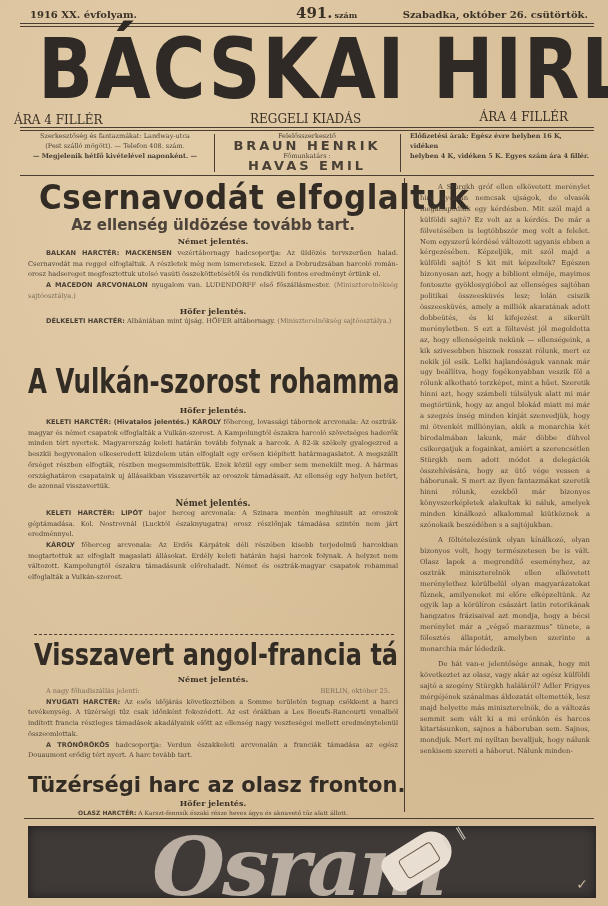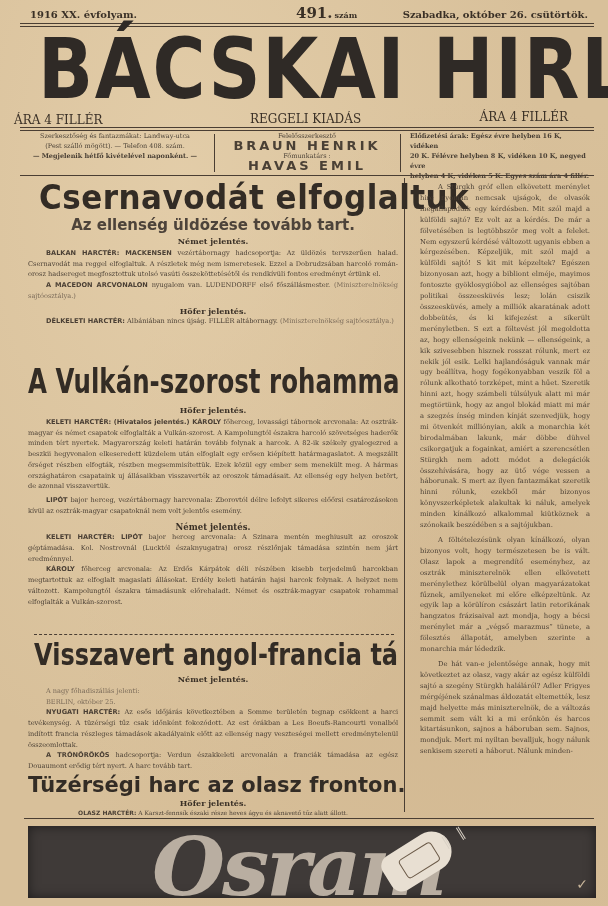--- a/index.html
+++ b/index.html
@@ -96,65 +96,63 @@
   <div class="vrule" style="top:134px;height:38px;left:214px;"></div>
   <div class="abs infobox info-m">
     <div>Felelősszerkesztő</div>
     <div class="big">BRAUN HENRIK</div>
     <div>Főmunkatárs :</div>
     <div class="big">HAVAS EMIL</div>
   </div>
   <div class="vrule" style="top:134px;height:38px;left:400px;"></div>
   <div class="abs infobox info-r">
     <div>Előfizetési árak: Egész évre helyben 16 K, vidéken</div>
-    <div>20 K. Félévre helyben 8 K, vidéken 10 K, negyed évre</div>
     <div>helyben 4 K, vidéken 5 K. Egyes szám ára 4 fillér.</div>
   </div>
   <div class="rule" style="top:175px;left:20px;right:14px;"></div>
 
   <div class="vrule" style="top:178px;height:634px;left:404px;"></div>
 
   <div class="abs" style="left:28px;top:180px;width:370px;">
     <div class="h-sans" style="font-size:33px;line-height:36px;text-align:center;letter-spacing:0.5px;transform:scaleX(0.94);transform-origin:center top;">Csernavodát elfoglaltuk</div>
     <div class="h-sans" style="font-size:15px;line-height:18px;text-align:center;color:#4d433a;">Az ellenség üldözése tovább tart.</div>
     <div class="kicker" style="margin-top:2px;">Német jelentés.</div>
     <div class="body" style="margin-top:2px;">
       <p><b>BALKAN HARCTÉR: MACKENSEN</b> <span>vezértábornagy hadcsoportja: Az üldözés tervszerűen halad. Csernavodát ma reggel elfoglaltuk. A részletek még nem ismeretesek. Ezzel a Dobrudzsában harcoló román-orosz hadsereget megfosztottuk utolsó vasúti összeköttetésétől és rendkívüli fontos eredményt értünk el.</span></p>
       <p><b>A MACEDON ARCVONALON</b> <span>nyugalom van. LUDENDORFF első főszállásmester.</span> <span class="faint">(Miniszterelnökség sajtóosztálya.)</span></p>
     </div>
     <div class="kicker" style="margin-top:4px;">Höfer jelentés.</div>
     <div class="body">
-      <p><b>DÉLKELETI HARCTÉR:</b> <span>Albániában nincs újság. FILLÉR altábornagy.</span> <span class="faint">(Miniszterelnökség sajtóosztálya.)</span></p>
+      <p><b>DÉLKELETI HARCTÉR:</b> <span>Albániában mint újság. HÖFER altábornagy.</span> <span class="faint">(Miniszterelnökség sajtóosztálya.)</span></p>
     </div>
   </div>
 
   <div class="abs" style="left:28px;top:360px;width:370px;">
     <div style="width:370px;overflow:hidden;height:44px;">
       <div class="h-cond" style="font-size:34px;line-height:42px;transform:scaleX(0.72);">A Vulkán-szorost rohammal elfoglaltuk.</div>
     </div>
     <div class="kicker" style="margin-top:1px;">Höfer jelentés.</div>
     <div class="body" style="margin-top:2px;">
       <p><b>KELETI HARCTÉR: (Hivatalos jelentés.) KÁROLY</b> <span>főherceg, lovassági tábornok arcvonala: Az osztrák-magyar és német csapatok elfoglalták a Vulkán-szorost. A Kampolungtól északra harcoló szövetséges haderők minden tért nyertek. Magyarország keleti határán tovább folynak a harcok. A 82-ik székely gyalogezred a beszkii hegyvonalon elkeseredett küzdelem után elfoglalt egy erősen kiépített határmagaslatot. A megszállt őrséget részben elfogták, részben megsemmisítettük. Ezek közül egy ember sem menekült meg. A hármas országhatáron csapataink uj állásaikban visszaverték az oroszok támadásait. Az ellenség egy helyen betört, de azonnal visszavertük.</span></p>
-      <p style="margin-top:3px;"><b>LIPÓT</b> <span>bajor herceg, vezértábornagy harcvonala: Zborovtól délre lefolyt sikeres előőrsi csatározásokon kívül az osztrák-magyar csapatoknál nem volt jelentős esemény.</span></p>
     </div>
     <div class="kicker" style="margin-top:6px;font-size:8.5px;">Német jelentés.</div>
     <div class="body">
       <p><b>KELETI HARCTÉR: LIPÓT</b> <span>bajor herceg arcvonala: A Szinara mentén meghiusult az oroszok géptámadása. Kol. Nostrovnál (Lucktól északnyugatra) orosz részlőnjak támadása szintén nem járt eredménnyel.</span></p>
       <p><b>KÁROLY</b> <span>főherceg arcvonala: Az Erdős Kárpátok déli részében kisebb terjedelmű harcokban megtartottuk az elfoglalt magaslati állásokat. Erdély keleti határán hajsi harcok folynak. A helyzet nem változott. Kampolungtól északra támadásunk előrehaladt. Német és osztrák-magyar csapatok rohammal elfoglalták a Vulkán-szorost.</span></p>
     </div>
   </div>
 
   <div class="rule thin" style="top:634px;left:34px;width:360px;border-top-style:dashed;"></div>
   <div class="abs" style="left:28px;top:636px;width:370px;">
     <div style="width:370px;overflow:hidden;height:38px;">
       <div class="h-cond" style="font-size:30px;line-height:38px;transform:scaleX(0.80);margin-left:6px;">Visszavert angol-francia támadások.</div>
     </div>
     <div class="kicker" style="margin-top:0px;">Német jelentés.</div>
     <div class="body" style="margin-top:2px;">
-      <p style="display:flex;justify-content:space-between;padding-right:8px;flex-direction:column;">
+      <p style="display:flex;justify-content:space-between;padding-right:8px;">
           <span class="faint">A nagy főhadiszállás jelenti:</span>
           <span class="faint">BERLIN, október 25.</span>
         </p>
       <p><b>NYUGATI HARCTÉR:</b> <span>Az esős időjárás következtében a Somme területén tegnap csökkent a harci tevékenység. A tüzérségi tűz csak időnként fokozódott. Az est órákban a Les Boeufs-Rancourti vonalból indított francia részleges támadások akadályaink előtt az ellenség nagy veszteségei mellett eredménytelenül összeomlottak.</span></p>
       <p><b>A TRÓNÖRÖKÖS</b> <span>hadcsoportja: Verdun északkeleti arcvonalán a franciák támadása az egész Douaumont erődig tért nyert. A harc tovább tart.</span></p>
     </div>
   </div>
 
   <div class="abs" style="left:28px;top:772px;width:370px;">
     <div class="h-sans" style="font-size:21px;line-height:26px;text-align:right;">Tüzérségi harc az olasz fronton.</div>

